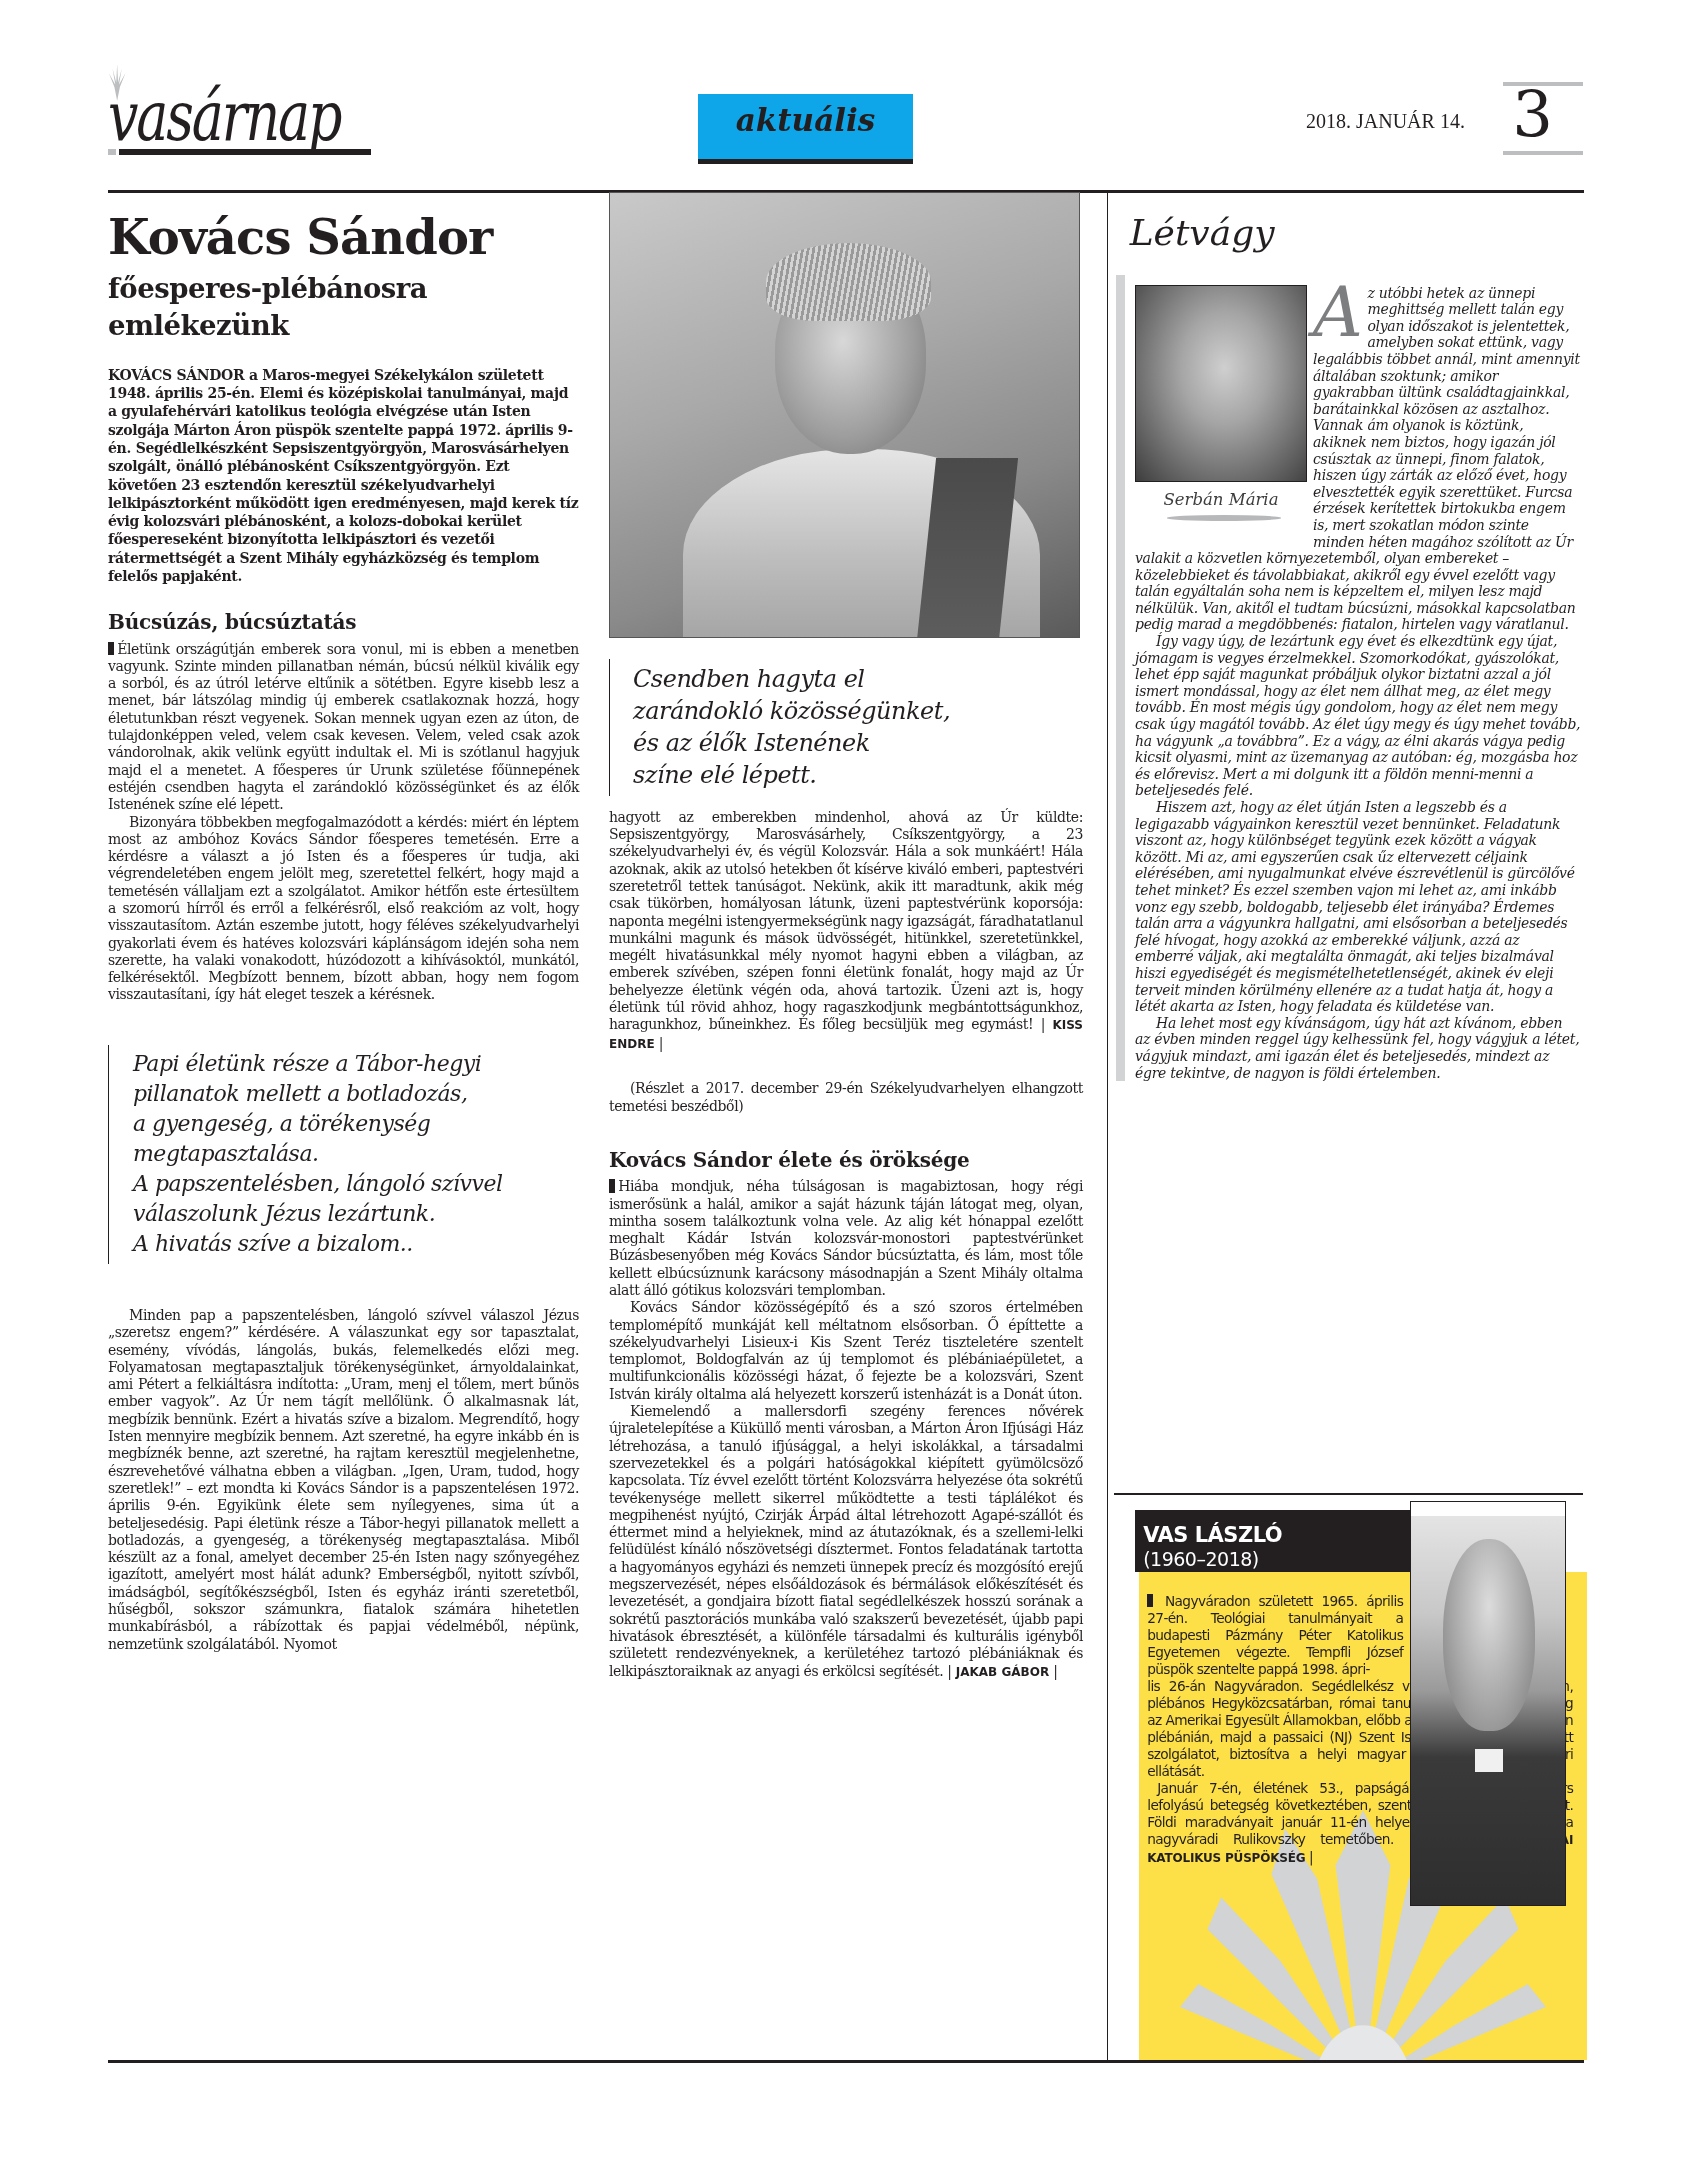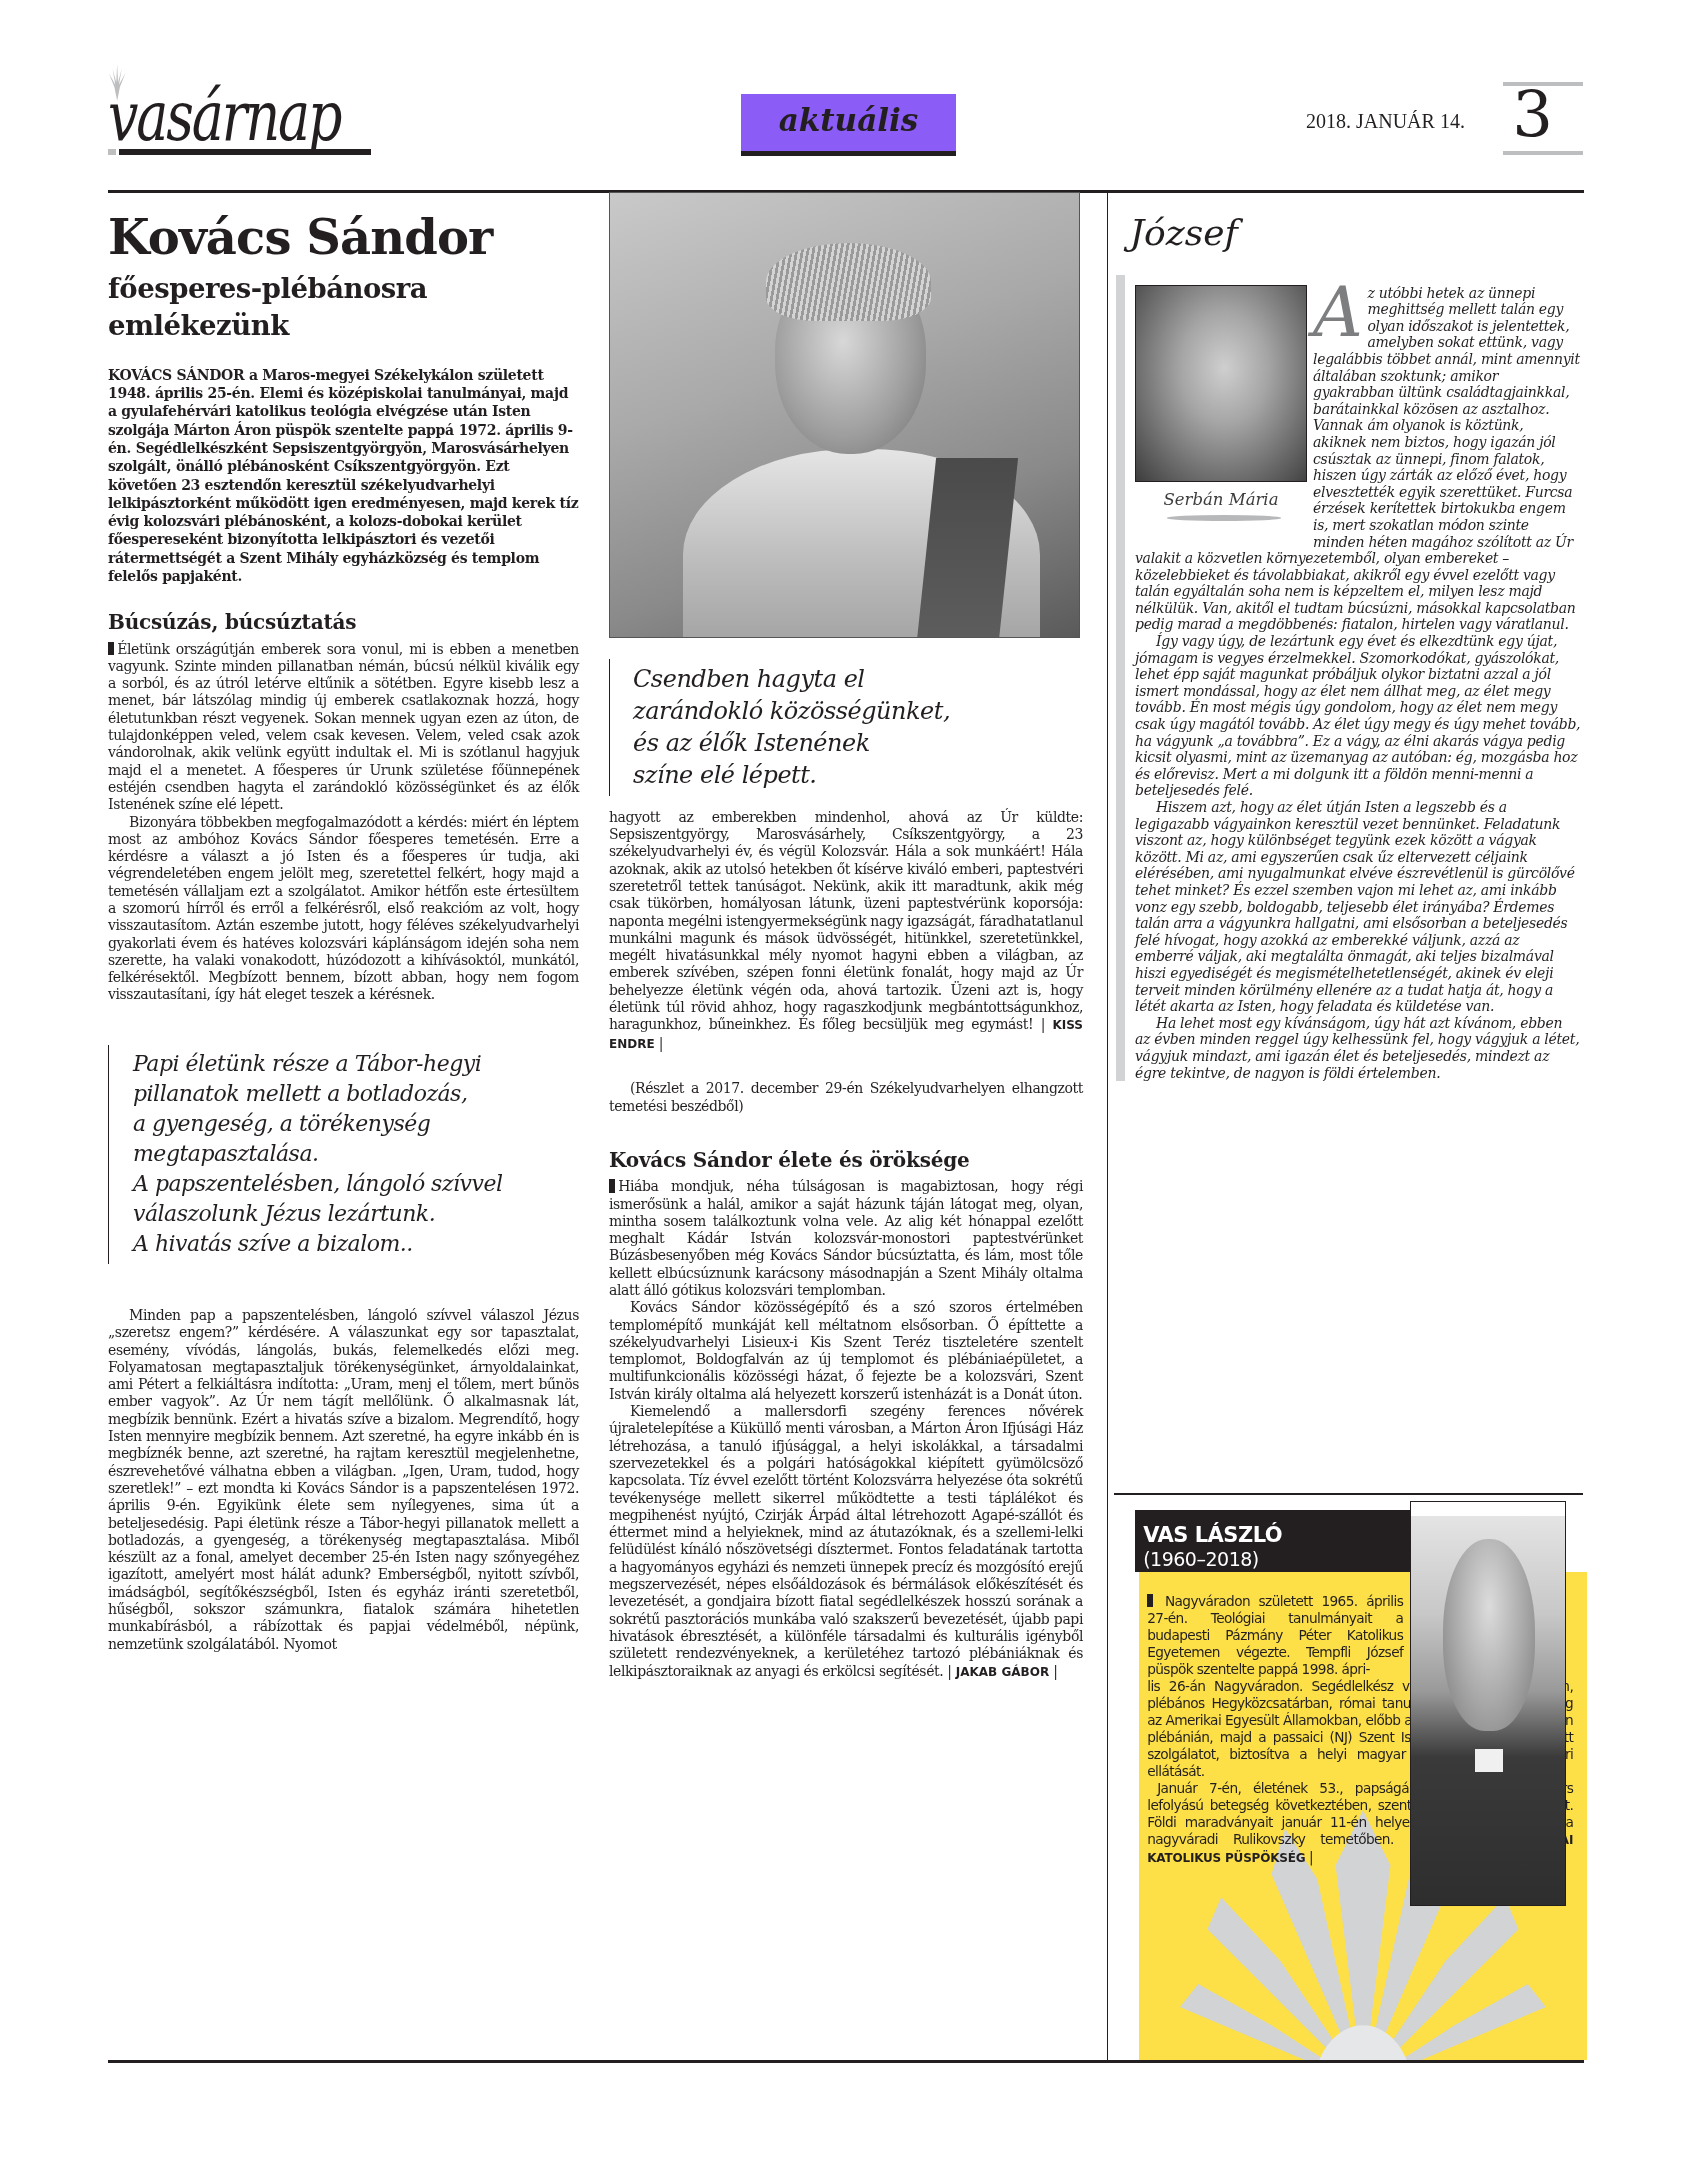--- a/index.html
+++ b/index.html
@@ -5,21 +5,21 @@
   html, body { margin: 0; padding: 0; background: #ffffff; }
   body { width: 1702px; height: 2161px; position: relative; overflow: hidden; color: #231f20; font-family: "DejaVu Serif", serif; }
   .abs { position: absolute; }
 
   
   .logo { left: 108px; top: 82px; width: 275px; height: 73px; }
   .logo-text { position: absolute; left: 0; top: 0; font-family: "DejaVu Serif", serif; font-style: italic; font-size: 69px; letter-spacing: -2.7px; line-height: 69px; color: #231f20; transform: scaleX(0.78); transform-origin: left top; }
   .logo-bar { position: absolute; left: 11.4px; top: 67px; width: 252px; height: 5.5px; background: #231f20; }
   .logo-bar-gray { position: absolute; left: 0; top: 67px; width: 8.2px; height: 5.5px; background: #bcbec0; }
   .logo-sun { position: absolute; left: 0; top: -18.3px; width: 18.3px; height: 37px; }
-  .section-tab { left: 741px; top: 94px; width: 215px; height: 62px; background: #8b5cf6; }
+  .section-tab { left: 698px; top: 94px; width: 215px; height: 70px; background: #0ea5e9; }
   .section-tab span { position: absolute; left: 0; right: 0; top: 8.2px; text-align: center; font-style: italic; font-weight: bold; font-size: 31px; color: #231f20; }
   .section-tab .bar { position: absolute; left: 0; right: 0; bottom: 0; height: 5.5px; background: #231f20; }
   .issue-date { left: 1306px; top: 110px; font-size: 20px; font-family: "Liberation Serif", serif; color: #231f20; letter-spacing: 0px; }
   .page-num { left: 1503px; top: 73px; width: 80px; height: 82px; }
   .page-num .g1 { position: absolute; left: 0; right: 0; top: 9.2px; height: 3.7px; background: #bcbec0; }
   .page-num .g2 { position: absolute; left: 0; right: 0; bottom: 0; height: 3.7px; background: #bcbec0; }
   .page-num span { position: absolute; left: 9.2px; top: 8.2px; font-family: "DejaVu Serif", serif; font-size: 64px; line-height: 69px; }
 
   .rule-top { left: 108px; top: 190px; width: 1476px; height: 2.7px; background: #231f20; }
   .rule-bottom { left: 108px; top: 2060px; width: 1476px; height: 2.7px; background: #231f20; }
@@ -147,21 +147,21 @@
 
   <p class="body indent" style="margin-top:27.5px">(Részlet a 2017. december 29-én Székelyudvarhelyen elhangzott temetési beszédből)</p>
 
   <h2 class="section-title" style="margin-top:32px">Kovács Sándor élete és öröksége</h2>
   <p class="body"><span class="bullet-square"></span><span>Hiába mondjuk, néha túlságosan is magabiztosan, hogy régi ismerősünk a halál, amikor a saját házunk táján látogat meg, olyan, mintha sosem találkoztunk volna vele. Az alig két hónappal ezelőtt meghalt Kádár István kolozsvár-monostori paptestvérünket Búzásbesenyőben még Kovács Sándor búcsúztatta, és lám, most tőle kellett elbúcsúznunk karácsony másodnapján a Szent Mihály oltalma alatt álló gótikus kolozsvári templomban.</span></p>
   <p class="body indent">Kovács Sándor közösségépítő és a szó szoros értelmében templomépítő munkáját kell méltatnom elsősorban. Ő építtette a székelyudvarhelyi Lisieux-i Kis Szent Teréz tiszteletére szentelt templomot, Boldogfalván az új templomot és plébániaépületet, a multifunkcionális közösségi házat, ő fejezte be a kolozsvári, Szent István király oltalma alá helyezett korszerű istenházát is a Donát úton.</p>
   <p class="body indent"><span>Kiemelendő a mallersdorfi szegény ferences nővérek újraletelepítése a Küküllő menti városban, a Márton Áron Ifjúsági Ház létrehozása, a tanuló ifjúsággal, a helyi iskolákkal, a társadalmi szervezetekkel és a polgári hatóságokkal kiépített gyümölcsöző kapcsolata. Tíz évvel ezelőtt történt Kolozsvárra helyezése óta sokrétű tevékenysége mellett sikerrel működtette a testi táplálékot és megpihenést nyújtó, Czirják Árpád által létrehozott Agapé-szállót és éttermet mind a helyieknek, mind az átutazóknak, és a szellemi-lelki felüdülést kínáló nőszövetségi dísztermet. Fontos feladatának tartotta a hagyományos egyházi és nemzeti ünnepek precíz és mozgósító erejű megszervezését, népes elsőáldozások és bérmálások előkészítését és levezetését, a gondjaira bízott fiatal segédlelkészek hosszú sorának a sokrétű pasztorációs munkába való szakszerű bevezetését, újabb papi hivatások ébresztését, a különféle társadalmi és kulturális igényből született rendezvényeknek, a kerületéhez tartozó plébániáknak és lelkipásztoraiknak az anyagi és erkölcsi segítését. | </span><span class="byline">JAKAB GÁBOR</span> |</p>
 </div>
 
 <div class="abs col-right">
-  <div class="column-title">József</div>
+  <div class="column-title">Létvágy</div>
   <div class="column-box">
     <div class="col-wrap">
       <div class="float-space">
         <div class="author-img" style="width:172px;height:197px;"></div>
         <div class="author-name" style="width:172px">Serbán Mária</div>
         <div class="author-ellipse" style="width:114px"></div>
       </div>
       <span class="dropcap">A</span>
       <p class="column-text">z utóbbi hetek az ünnepi meghittség mellett talán egy olyan időszakot is jelentettek, amelyben sokat ettünk, vagy legalábbis többet annál, mint amennyit általában szoktunk; amikor gyakrabban ültünk családtagjainkkal, barátainkkal közösen az asztalhoz. Vannak ám olyanok is köztünk, akiknek nem biztos, hogy igazán jól csúsztak az ünnepi, finom falatok, hiszen úgy zárták az előző évet, hogy elvesztették egyik szerettüket. Furcsa érzések kerítettek birtokukba engem is, mert szokatlan módon szinte minden héten magához szólított az Úr valakit a közvetlen környezetemből, olyan embereket – közelebbieket és távolabbiakat, akikről egy évvel ezelőtt vagy talán egyáltalán soha nem is képzeltem el, milyen lesz majd nélkülük. Van, akitől el tudtam búcsúzni, másokkal kapcsolatban pedig marad a megdöbbenés: fiatalon, hirtelen vagy váratlanul.</p>
       <p class="column-text indent">Így vagy úgy, de lezártunk egy évet és elkezdtünk egy újat, jómagam is vegyes érzelmekkel. Szomorkodókat, gyászolókat, lehet épp saját magunkat próbáljuk olykor biztatni azzal a jól ismert mondással, hogy az élet nem állhat meg, az élet megy tovább. Én most mégis úgy gondolom, hogy az élet nem megy csak úgy magától tovább. Az élet úgy megy és úgy mehet tovább, ha vágyunk „a továbbra”. Ez a vágy, az élni akarás vágya pedig kicsit olyasmi, mint az üzemanyag az autóban: ég, mozgásba hoz és előrevisz. Mert a mi dolgunk itt a földön menni-menni a beteljesedés felé.</p>

